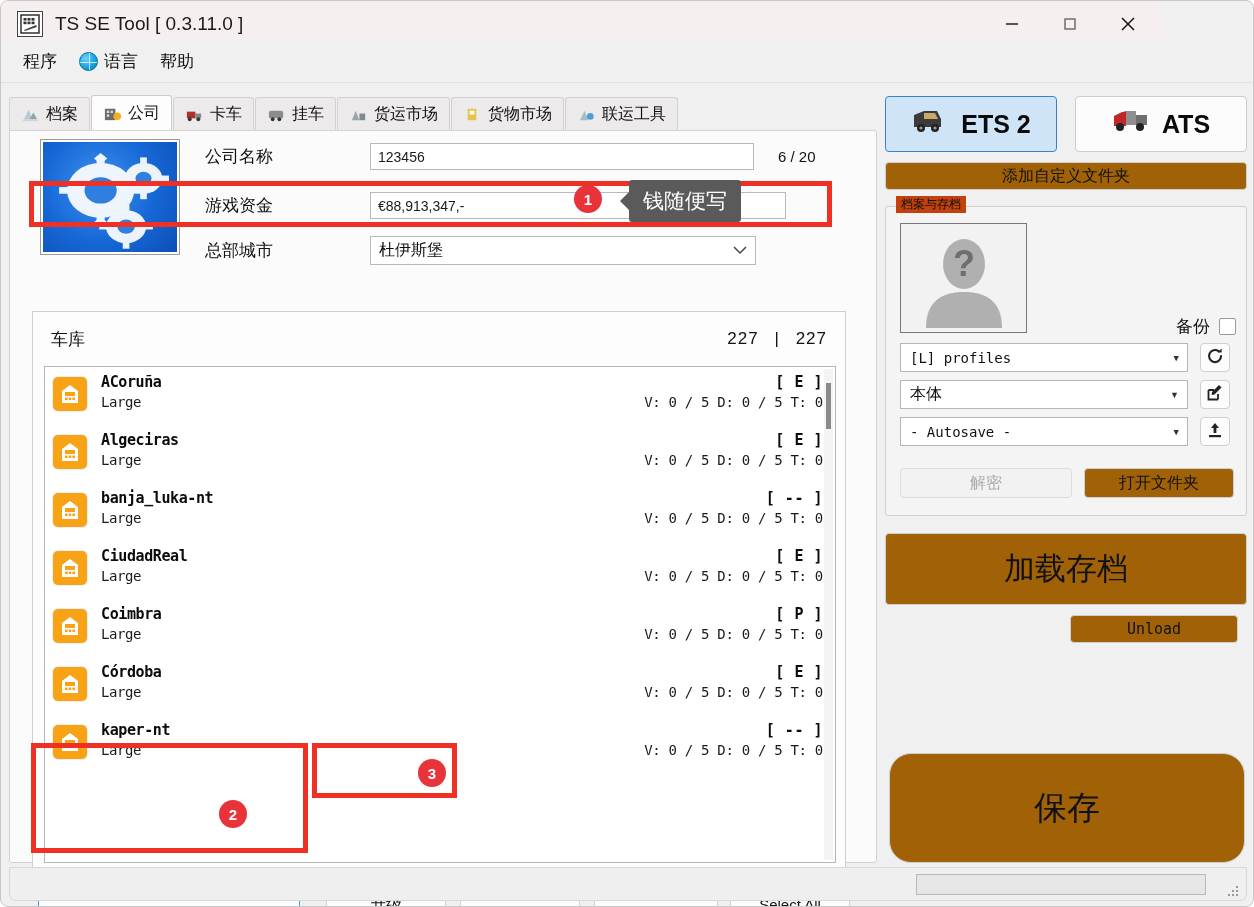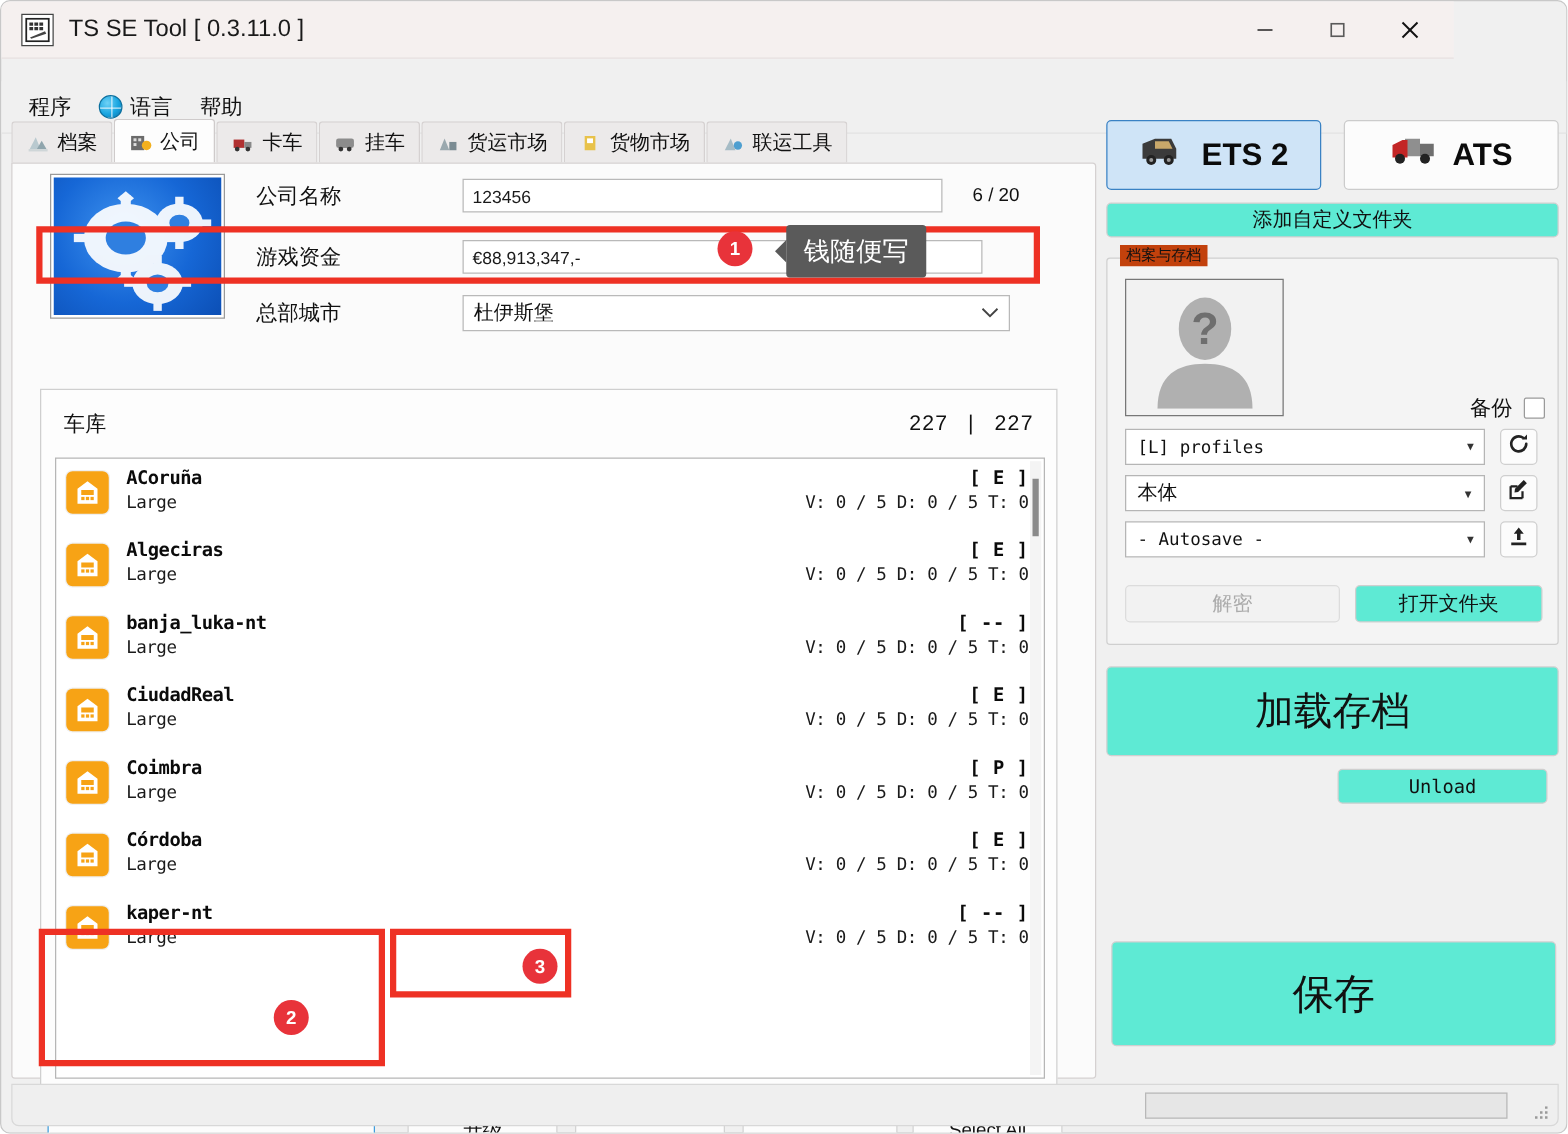--- a/index.html
+++ b/index.html
@@ -38,21 +38,21 @@
   }
   .wincontrols { margin-left:auto; display:flex; height:46px; }
   .wc {
     width: 58px; height: 46px; display:flex; align-items:center; justify-content:center;
     color:#222;
   }
   .wc:last-child { margin-right: 6px; }
 
   
   .menubar {
-    position:absolute; left:0; top:64px; width:1254px; height:42px;
+    position:absolute; left:0; top:40px; width:1254px; height:42px;
     background:#f0f0f0; display:flex; align-items:center;
     border-bottom: 1px solid #e2e2e2;
   }
   .menu-item {
     display:flex; align-items:center; gap:6px;
     margin-left: 22px; font-size: 17px; color:#111;
   }
   .globe {
     width:19px; height:19px; border-radius:50%;
     background: radial-gradient(circle at 35% 32%, #6fd2f7 0%, #18a5e0 55%, #0a74ad 100%);
@@ -184,21 +184,21 @@
   
   .rightpanel { position:absolute; left:884px; top:95px; width:362px; height:767px; }
   .plat {
     position:absolute; height:56px; width:172px; border-radius:4px;
     display:flex; align-items:center; justify-content:center; gap:8px;
     background:#fcfcfc; border:1px solid #cccccc;
     font-size:25px; color:#0b0b0b; font-weight:bold;
   }
   .plat.sel { background:#cfe4f7; border:1px solid #3a82c4; }
   .btn-wide {
-    background:#5eead4; border:1px solid #cfcfcf; border-radius:4px;
+    background:#a16207; border:1px solid #cfcfcf; border-radius:4px;
     display:flex; align-items:center; justify-content:center;
     font-size:16px; color:#111; position:absolute;
   }
   .group {
     position:absolute; left:0; top:110px; width:362px; height:310px;
     border:1px solid #cfcfcf; border-radius:3px; background:#f4f4f4;
   }
   .group-title {
     position:absolute; left:10px; top:-11px; background:#c2410c;
     padding:0 5px; font-size:12px; color:#111;
@@ -413,21 +413,21 @@
       <div class="counter" style="margin-left:24px;">6 / 20</div>
     </div>
 
     <div class="field-row" style="left:195px; top:61px; width:640px;">
       <div class="field-label">游戏资金</div>
       <div class="field-input" style="width:416px;">€88,913,347,-</div>
     </div>
 
     <div class="field-row" style="left:195px; top:105px; width:640px;">
       <div class="field-label">总部城市</div>
-      <div class="combo" style="width:438px;">
+      <div class="combo" style="width:386px;">
         <span>杜伊斯堡</span>
         <span class="chev">
           <svg width="14" height="9" viewBox="0 0 14 9">
               <path d="M1 1 L7 7 L13 1" fill="none" stroke="#444" stroke-width="1.5"></path>
             </svg>
         </span>
       </div>
     </div>
 
 
@@ -705,21 +705,21 @@
     </div>
 
     <div class="btn-wide" style="left:185px; top:519px; width:168px; height:28px; font-size:15px; font-family:'DejaVu Sans Mono', monospace;">
       <span>Unload</span>
     </div>
 
     <div class="btn-wide" style="left:0; top:437px; width:362px; height:72px; font-size:31px;">
       <span>加载存档</span>
     </div>
 
-    <div class="btn-wide" style="left:4px; top:657px; width:356px; height:84px; font-size:33px;">
+    <div class="btn-wide" style="left:4px; top:657px; width:356px; height:110px; font-size:33px;border-radius:22px;">
       <span>保存</span>
     </div>
   </div>
 
   <div class="statusbar">
     <div class="progress">
       <span></span>
     </div>
     <span class="grip">
       <svg width="12" height="12" viewBox="0 0 12 12">

